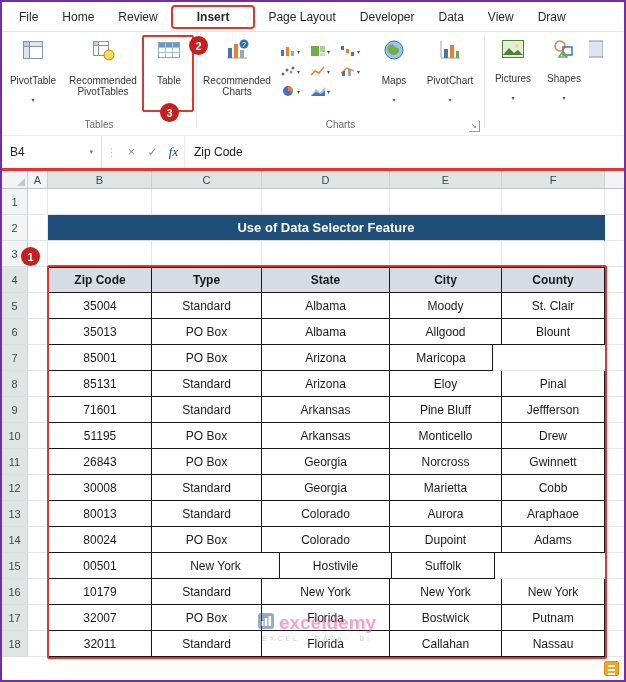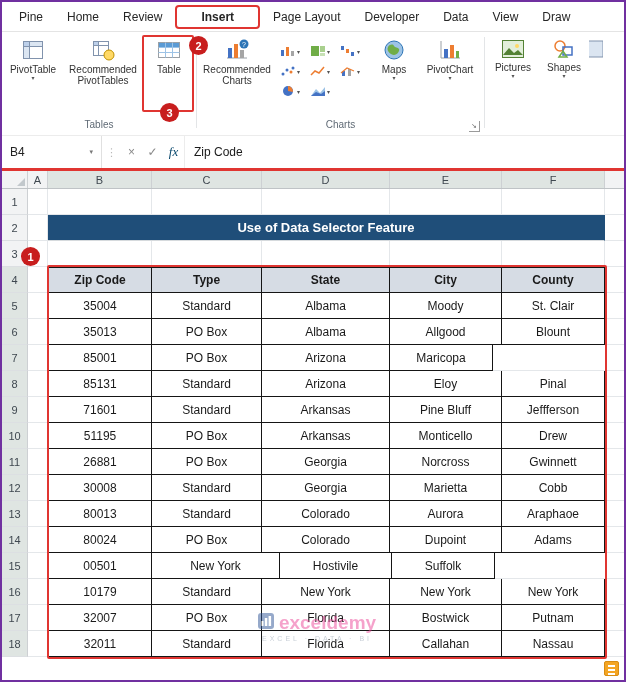--- a/index.html
+++ b/index.html
@@ -10,21 +10,21 @@
   .tabs-row { height: 30px; display: flex; align-items: center; gap: 2px; padding: 0 6px; border-bottom: 1px solid #e4e4e4; font-size: 12px; color: #262626; background: #fff; }
   .rtab { padding: 5px 11px; white-space: nowrap; cursor: pointer; }
   .rtab.active { border: 2px solid #e03531; border-radius: 4px; padding: 3px 24px; font-weight: 600; }
 
   
   .ribbon { height: 104px; display: flex; align-items: stretch; padding: 0 2px; border-bottom: 1px solid #ececec; background: #fff; position: relative; }
   .rgroup { display: flex; flex-direction: column; }
   .rbtns { flex: 1; display: flex; align-items: flex-start; padding-top: 3px; }
   .rglabel { height: 16px; text-align: center; font-size: 10px; color: #5f6a75; position: relative; }
   .rsep { width: 1px; background: #e3e5e7; margin: 5px 2px 7px 2px; }
-  .bigbtn { display: flex; flex-direction: column; align-items: center; gap: 0; padding: 3px 3px 1px 3px; font-size: 10px; color: #333; text-align: center; line-height: 1.12; cursor: pointer; }
+  .bigbtn { display: flex; flex-direction: column; align-items: center; gap: 11px; padding: 3px 3px 1px 3px; font-size: 10px; color: #333; text-align: center; line-height: 1.12; cursor: pointer; }
   .bigbtn .blabel { white-space: normal; }
   .chev { font-size: 6px; color: #555; line-height: 1; }
   .w58 { width: 58px; } .w82 { width: 82px; } .w50 { width: 50px; } .w76 { width: 76px; } .w48 { width: 48px; } .w64 { width: 64px; } .w52 { width: 52px; }
   .minigrid { display: grid; grid-template-columns: repeat(3, 27px); grid-auto-rows: 17px; gap: 3px 3px; margin: 8px 4px 0 4px; }
   .minibtn { display: flex; align-items: center; gap: 1px; padding: 0 1px; border-radius: 2px; cursor: pointer; }
   .launcher { position: absolute; right: 2px; bottom: 3px; width: 11px; height: 11px; font-size: 7px; color: #666; display: flex; align-items: center; justify-content: center; border: 1px solid #9a9a9a; border-top: none; border-left: none; cursor: pointer; }
   .cut { width: 14px; overflow: hidden; }
 
   
   .fbar { height: 32px; display: flex; align-items: stretch; background: #fff; }
@@ -76,21 +76,21 @@
 
   .corner-icon { position: absolute; right: 5px; bottom: 4px; width: 15px; height: 15px; background: #f4a523; border: 1px solid #d88c12; border-radius: 2px; z-index: 9; }
   .corner-icon::after { content: ""; position: absolute; left: 3px; right: 3px; top: 3px; height: 2px; background: #fff; box-shadow: 0 4px 0 #fff, 0 8px 0 #fff; }
 </style>
 </head>
 <body>
 
 <div class="window">
 
   <div class="tabs-row">
-    <div class="rtab">Pine</div>
+    <div class="rtab">File</div>
     <div class="rtab">Home</div>
     <div class="rtab">Review</div>
     <div class="rtab active">Insert</div>
     <div class="rtab">Page Layout</div>
     <div class="rtab">Developer</div>
     <div class="rtab">Data</div>
     <div class="rtab">View</div>
     <div class="rtab">Draw</div>
   </div>
 
@@ -394,21 +394,21 @@
           <div class="cell c2 t">PO Box</div>
           <div class="cell c3 t">Arkansas</div>
           <div class="cell c4 t">Monticello</div>
           <div class="cell c5 t">Drew</div>
           <div class="cell cF"></div>
         </div>
 
         <div class="sheet-row data">
           <div class="rn">11</div>
           <div class="cell cA"></div>
-          <div class="cell c1 t">26881</div>
+          <div class="cell c1 t">26843</div>
           <div class="cell c2 t">PO Box</div>
           <div class="cell c3 t">Georgia</div>
           <div class="cell c4 t">Norcross</div>
           <div class="cell c5 t">Gwinnett</div>
           <div class="cell cF"></div>
         </div>
 
         <div class="sheet-row data">
           <div class="rn">12</div>
           <div class="cell cA"></div>

